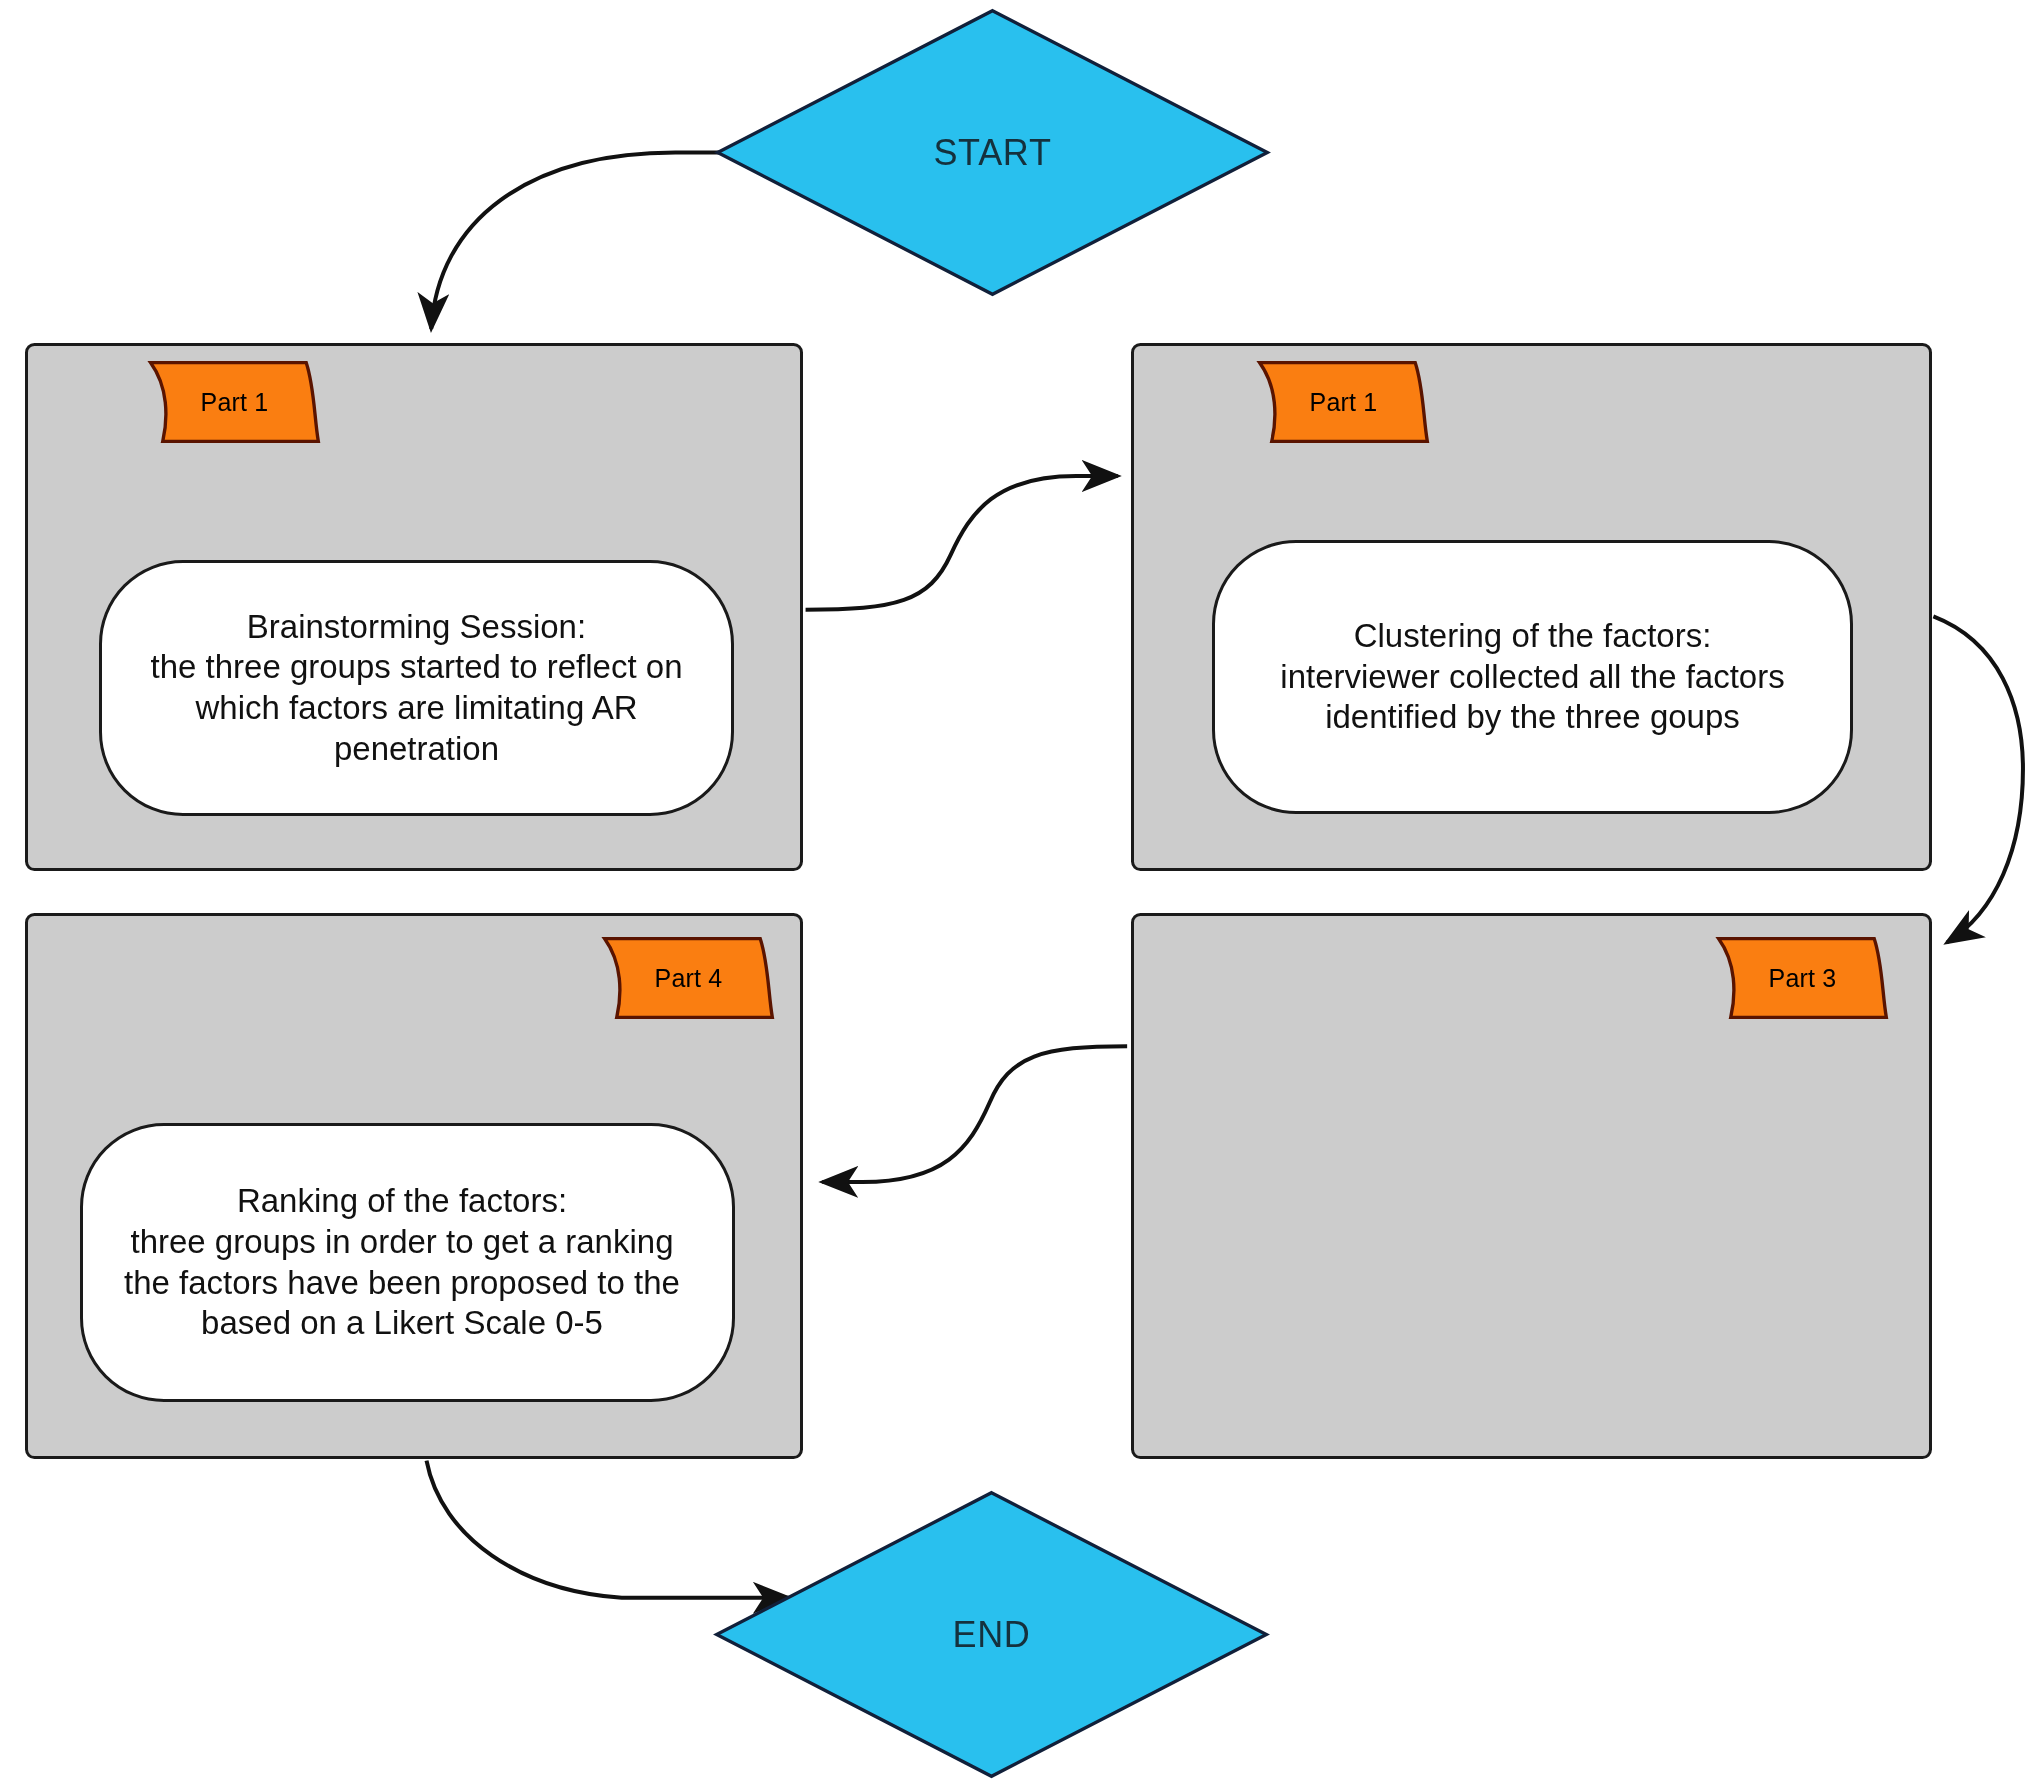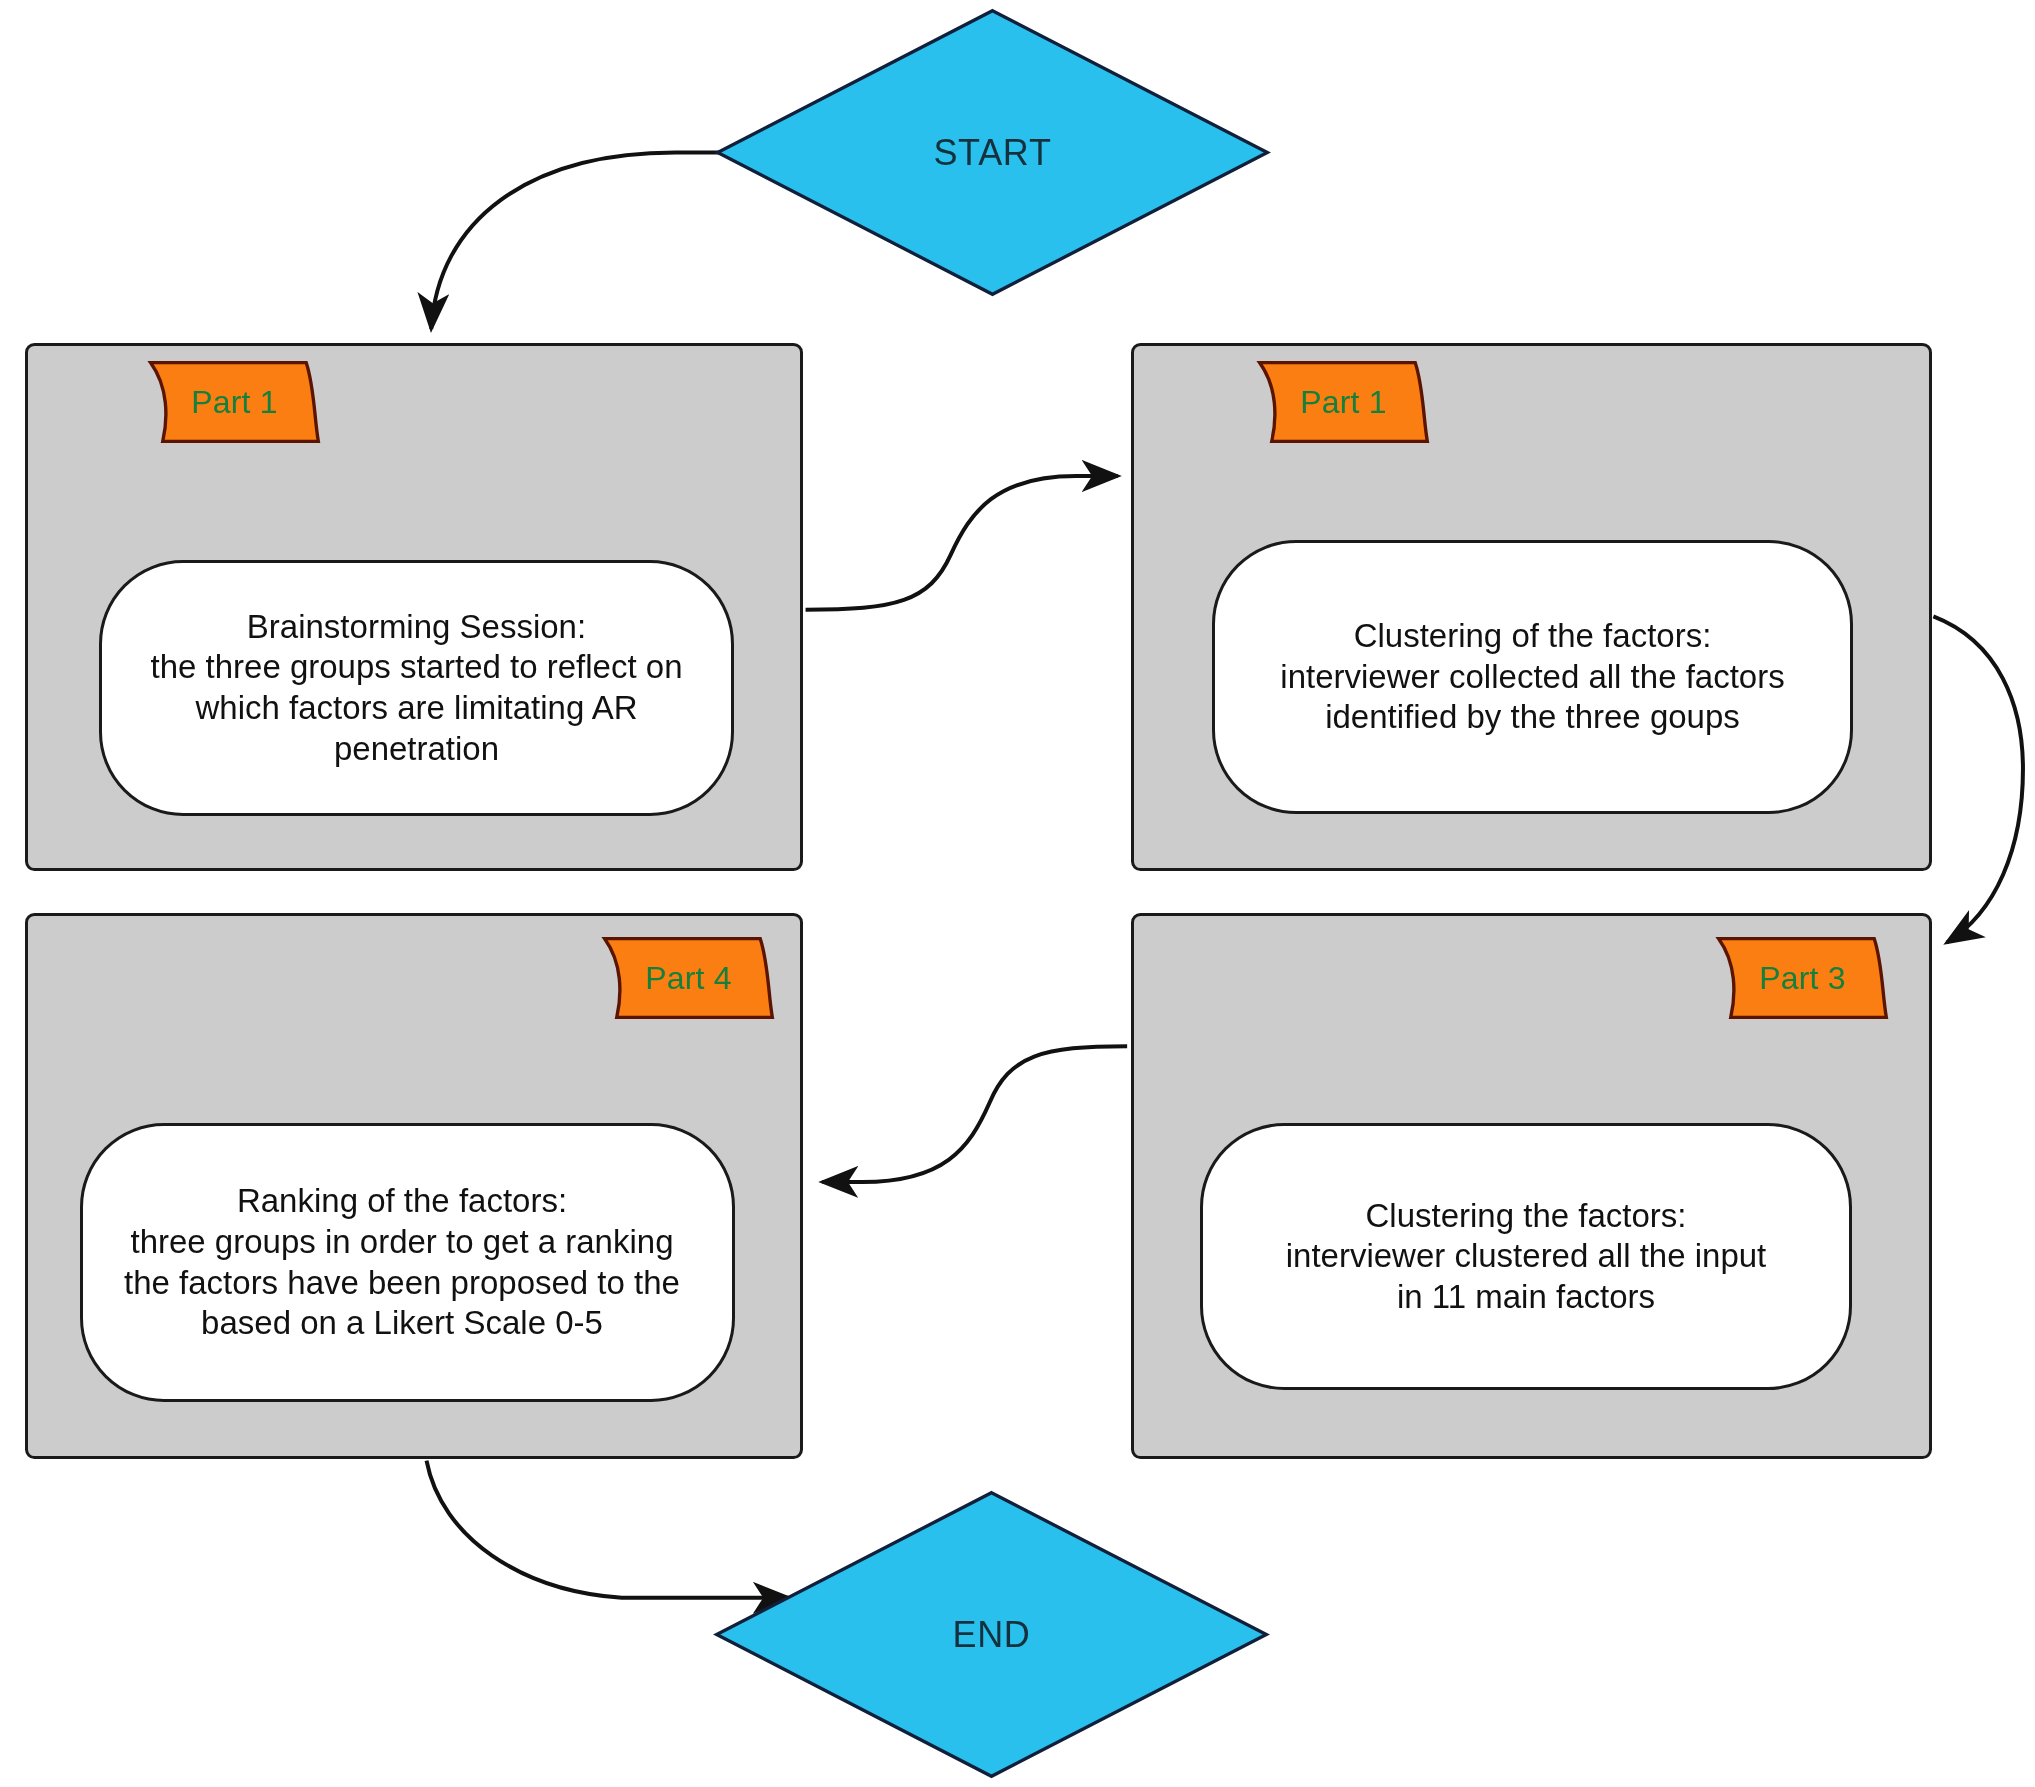--- a/index.html
+++ b/index.html
@@ -45,22 +45,22 @@
     height: 84px;
   }
   .ribbon svg { display: block; width: 100%; height: 100%; overflow: visible; }
   .ribbon .ribbon-label {
     position: absolute;
     left: 0; top: 0;
     width: 100%; height: 100%;
     display: flex;
     align-items: center;
     justify-content: center;
-    font-size: 32px;
-    color: #15803d;
+    font-size: 25px;
+    color: #000000;
     letter-spacing: 0.2px;
     white-space: nowrap;
   }
   #part1-tag { left: 148px;  top: 360px; }
   #part2-tag { left: 1257px; top: 360px; }
   #part4-tag { left: 602px;  top: 936px; }
   #part3-tag { left: 1716px; top: 936px; }
 
   
   .process {
@@ -189,27 +189,20 @@
 
   <div class="part-box" id="part3-box"></div>
 
   <div class="ribbon" id="part3-tag">
     <svg viewBox="0 0 258 125" preserveAspectRatio="none">
       <path d="M4,4 L236,4 C248,40 248,86 254,121 L22,121 C30,86 30,40 4,4 Z" fill="#fa7e11" stroke="#5a1400" stroke-width="5"></path>
     </svg>
     <div class="ribbon-label">Part 3</div>
   </div>
 
-  <div class="process" id="part3-proc">
-    <div>
-      <span class="proc-text">Clustering the factors:</span>
-      <span class="proc-text">interviewer clustered all the input</span>
-      <span class="proc-text">in 11 main factors</span>
-    </div>
-  </div>
 
   <div class="diamond" id="end-diamond">
     <svg viewBox="0 0 830 432" width="555" height="289">
       <polygon points="415,4 826,216 415,428 4,216" fill="#29c0ee" stroke="#11203a" stroke-width="5"></polygon>
     </svg>
     <div class="diamond-label">END</div>
   </div>
 
 </div>
 

